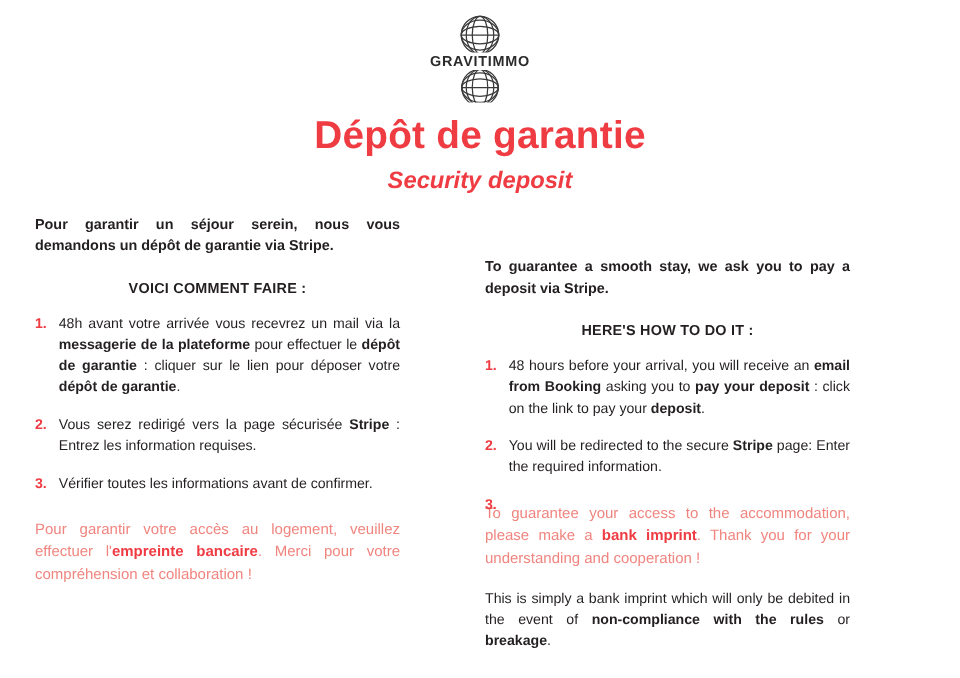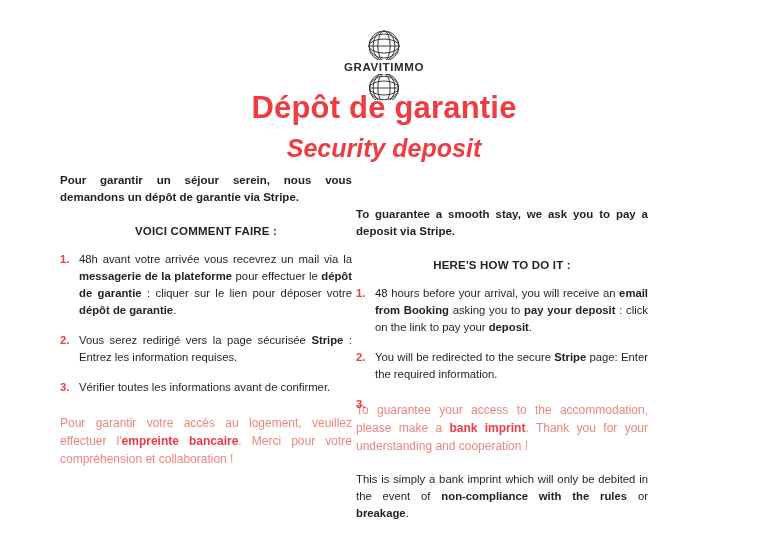--- a/index.html
+++ b/index.html
@@ -17,21 +17,21 @@
   .page {
     position: relative;
     width: 768px;
     height: 542px;
     box-sizing: border-box;
   }
 
   
   .logo-wrap {
     position: absolute;
-    top: 28px;
+    top: 10px;
     left: 0;
     width: 768px;
     display: flex;
     flex-direction: column;
     align-items: center;
   }
   .logo-svg {
     display: block;
   }
 
@@ -46,36 +46,36 @@
     font-weight: bold;
     color: #ef3b42;
     letter-spacing: 0.2px;
   }
   .title-sub {
     position: absolute;
     top: 134px;
     left: 0;
     width: 768px;
     text-align: center;
-    font-size: 25px;
+    font-size: 19px;
     font-weight: bold;
     font-style: italic;
     color: #ef3b42;
   }
 
   
   .columns {
     position: absolute;
     top: 172px;
     left: 0;
     width: 708px;
     display: flex;
     justify-content: space-between;
     box-sizing: border-box;
-    padding: 0 60px;
+    padding: 0 28px;
   }
   .col {
     width: 292px;
   }
   .col-right {
     width: 292px;
     margin-top: 34px;
   }
 
   .intro {

